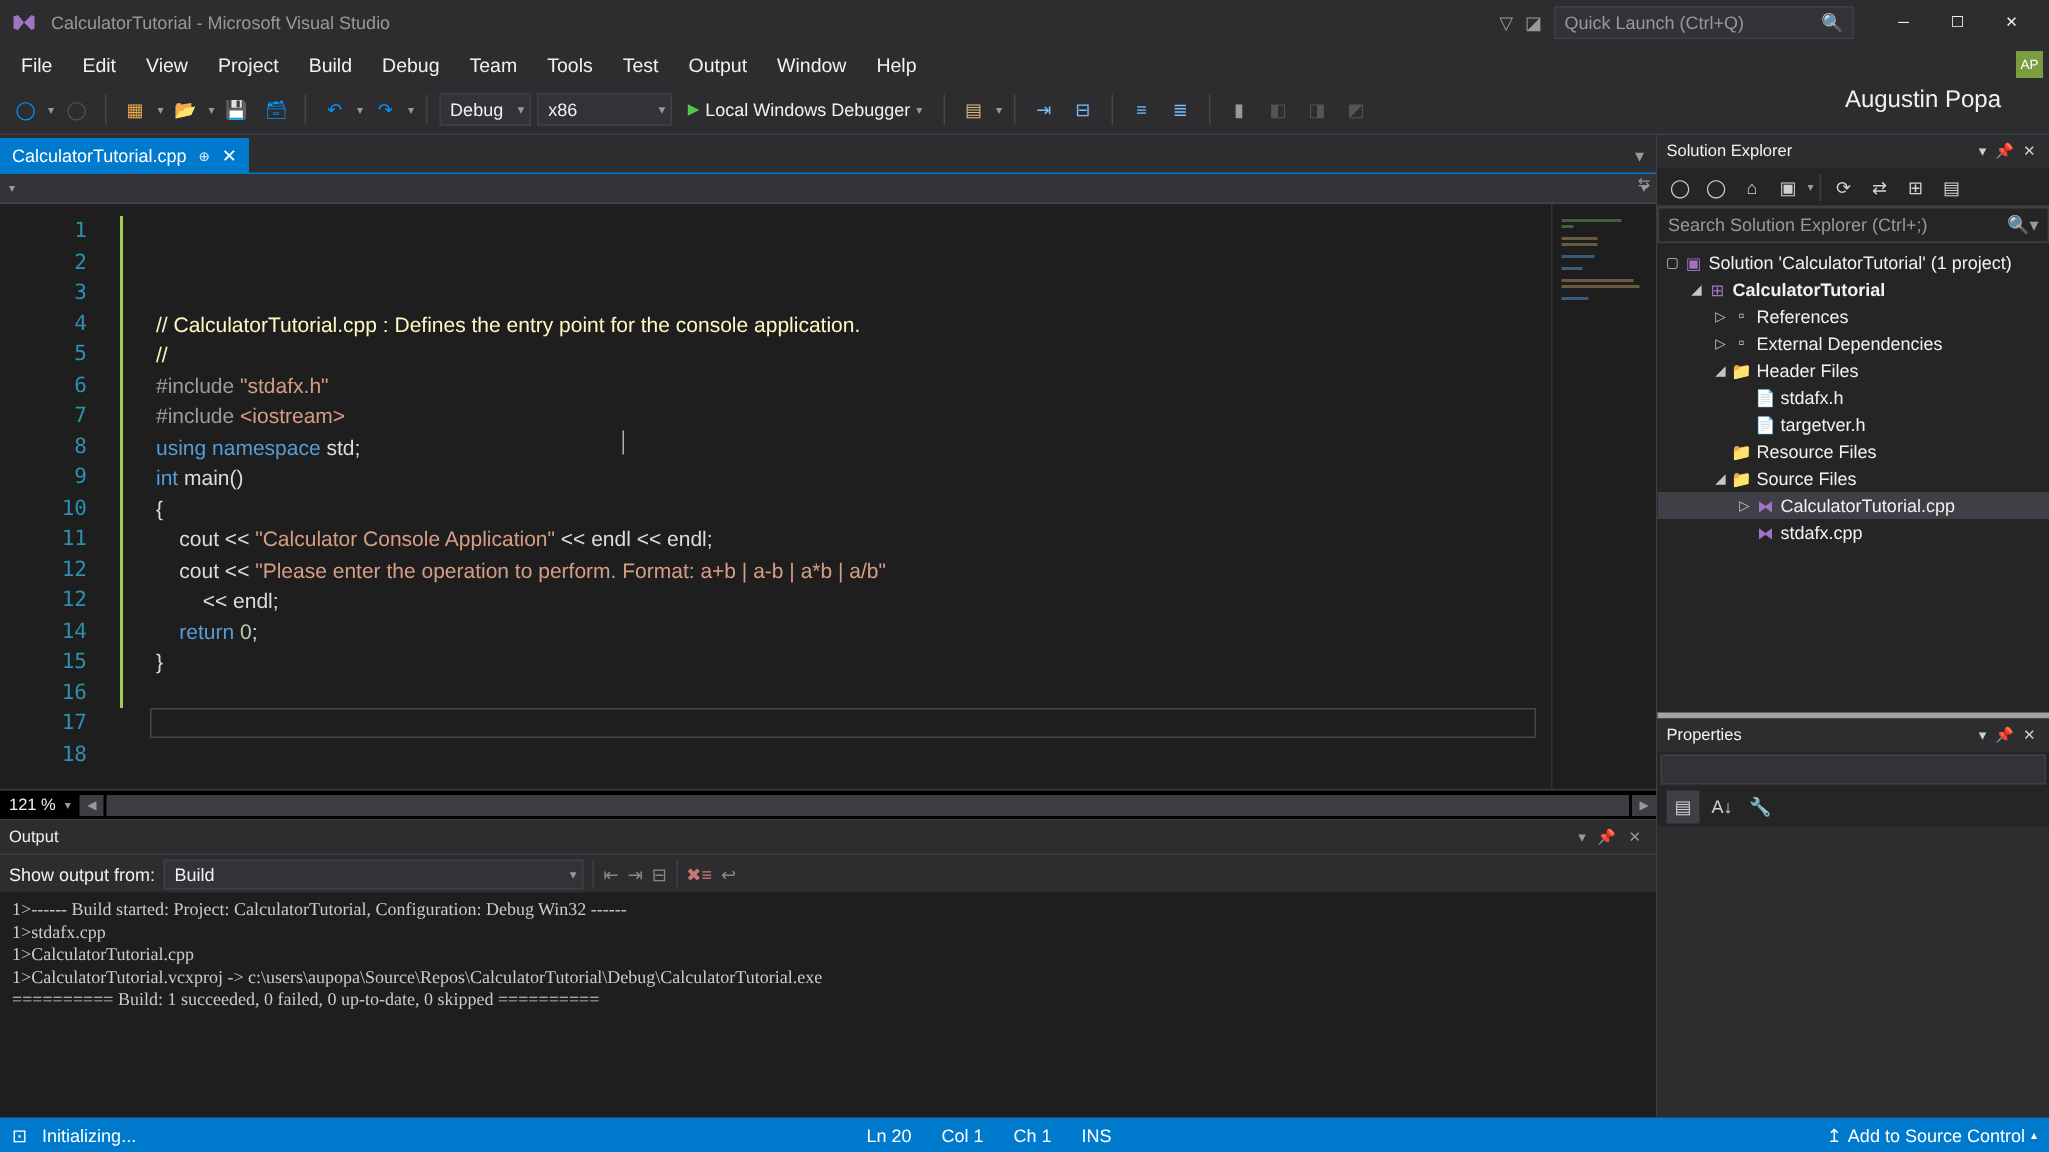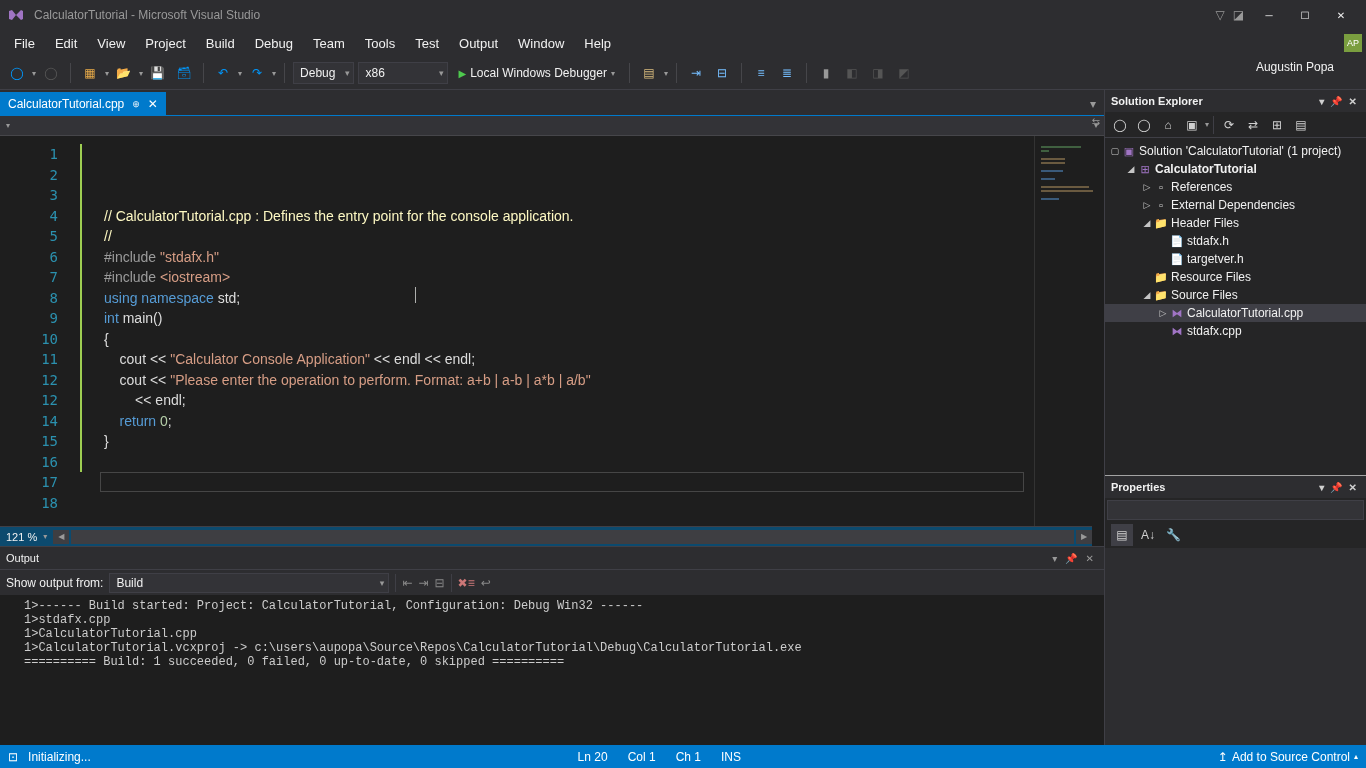--- a/index.html
+++ b/index.html
@@ -12,21 +12,21 @@
 .titlebar .spacer { flex:1; }
 .titlebar .feedback-icons { display:flex; gap:8px; align-items:center; }
 .titlebar .quick-launch { width:200px; height:22px; background:#333337; border:1px solid #3f3f46; padding:0 6px; color:#999; display:flex; align-items:center; justify-content:space-between; margin:0 8px; }
 .titlebar .win-buttons { display:flex; gap:2px; margin-left:8px;}
 .titlebar .win-buttons div { width:34px; height:26px; display:flex; align-items:center; justify-content:center; color:#f1f1f1; font-size:10px;}
 
 
 .menubar { height:26px; background:#2d2d30; display:flex; align-items:center; padding:0 4px; }
 .menubar .item { padding:4px 10px; color:#f1f1f1; font-size:13px; cursor:pointer; }
 .menubar .spacer { flex:1; }
-.menubar .user { color:#f1f1f1; font-size:12px; padding:0 6px;margin-top:48px; }
+.menubar .user { color:#f1f1f1; font-size:16px; padding:0 6px;margin-top:48px; }
 .menubar .user-badge { width:18px; height:18px; background:#7a9e3f; color:#fff; font-size:9px; display:inline-flex; align-items:center; justify-content:center; margin-left:4px;}
 
 
 .toolbar { height:34px; background:#2d2d30; border-bottom:1px solid #3f3f46; display:flex; align-items:center; padding:0 6px; gap:4px; border-top:1px solid #2d2d30;}
 .toolbar .sep { width:1px; height:20px; background:#46464a; margin:0 4px; }
 .toolbar .btn { min-width:22px; height:22px; display:flex; align-items:center; justify-content:center; padding:0 2px; cursor:pointer;}
 .toolbar .dropdown { height:22px; background:#333337; border:1px solid #3f3f46; padding:0 18px 0 6px; display:flex; align-items:center; color:#f1f1f1; font-size:12px; position:relative; min-width:60px;}
 .toolbar .dropdown::after{content:"▾"; position:absolute; right:4px; color:#999; font-size:9px;}
 .toolbar .debug-btn { display:flex; align-items:center; gap:4px; height:22px; padding:0 6px; color:#f1f1f1; font-size:12px;}
 .toolbar .play { color:#4ec94e; font-size:10px;}
@@ -60,54 +60,54 @@
 .c-type { color:#569cd6; }
 .c-num { color:#b5cea8; }
 .c-default { color:#dcdcdc; }
 .cursor-line { position:absolute; left:100px; right:80px; top:356px; height:20px; border:1px solid #464646;}
 .text-cursor { position:absolute; left:335px; top:151px; width:1px; height:16px; background:#aeafad;}
 
 .minimap { width:70px; background:#1e1e1e; border-left:1px solid #333; position:relative;}
 .minimap .mline { position:absolute; left:6px; height:2px; }
 .split-handle { position:absolute; right:0; top:0; width:16px; height:16px; color:#999; font-size:10px; text-align:center;}
 
-.zoom-bar { position:absolute; left:0; right:12px; bottom:0; height:20px; background:#0c4a6e; display:flex; align-items:center; border-top:1px solid #3f3f46;}
+.zoom-bar { position:absolute; left:0; right:0; bottom:0; height:20px; background:#000000; display:flex; align-items:center; border-top:1px solid #3f3f46;}
 .zoom-bar .zoom { color:#f1f1f1; font-size:11px; padding:0 6px;}
 .zoom-bar .zdrop { font-size:8px; color:#999; padding-right:6px;}
 .zoom-bar .hscroll-btn { width:16px; height:14px; background:#3e3e42; display:flex; align-items:center; justify-content:center; color:#999; font-size:8px;}
 .zoom-bar .hscroll-track { flex:1; height:14px; background:#3e3e42; margin:0 2px;}
 
 
 .output-panel { flex:1; background:#252526; border-top:1px solid #3f3f46; display:flex; flex-direction:column; min-height:0;}
 .panel-titlebar { height:22px; background:#2d2d30; display:flex; align-items:center; padding:0 6px; color:#f1f1f1; font-size:11px;}
 .panel-titlebar .spacer{flex:1}
 .panel-titlebar .ico{padding:0 4px; color:#999; font-size:10px;}
 .output-toolbar { height:26px; background:#2d2d30; display:flex; align-items:center; padding:0 6px; gap:6px; font-size:12px; border-top:1px solid #3f3f46;}
 .output-toolbar .dropdown { height:20px; background:#333337; border:1px solid #3f3f46; padding:0 20px 0 6px; display:flex; align-items:center; min-width:280px; position:relative;}
 .output-toolbar .dropdown::after{content:"▾"; position:absolute; right:4px; color:#999; font-size:9px;}
-.output-body { flex:1; background:#1e1e1e; font-family:Liberation Mono, monospace; font-size:12px; color:#cccccc; padding:4px 24px; white-space:pre; overflow:hidden;}
-
-
-.tool-header { height:22px; background:#2d2d30; display:flex; align-items:center; padding:0 6px; color:#f1f1f1; font-size:11px;font-weight:bold;}
+.output-body { flex:1; background:#1e1e1e; font-family:Liberation Serif, serif; font-size:12px; color:#cccccc; padding:4px 8px; white-space:pre; overflow:hidden;}
+
+
+.tool-header { height:22px; background:#2d2d30; display:flex; align-items:center; padding:0 6px; color:#f1f1f1; font-size:11px;}
 .tool-header .spacer{flex:1}
 .tool-header .ico{padding:0 3px; color:#d0d0d0; font-size:10px;}
 .tool-toolbar { height:26px; background:#252526; border-bottom:1px solid #3f3f46; display:flex; align-items:center; padding:0 4px; gap:2px;}
 .tool-toolbar .btn{width:22px; height:22px; display:flex; align-items:center; justify-content:center; color:#d0d0d0; font-size:12px; cursor:pointer;}
 .tool-toolbar .sep{width:1px; height:18px; background:#3f3f46; margin:0 2px;}
 .tool-search { height:24px; background:#252526; border:1px solid #3f3f46; margin:0; display:flex; align-items:center; padding:0 6px; color:#999; font-size:12px; justify-content:space-between;}
 .tree { flex:1; background:#252526; padding:4px 0; font-size:12px; overflow:auto;}
 .tree .node { display:flex; align-items:center; height:18px; padding-right:4px; cursor:pointer;}
 .tree .node .arrow{ width:12px; font-size:9px; color:#c5c5c5; text-align:center;}
 .tree .node .icon{ width:16px; font-size:11px; text-align:center;}
 .tree .node.sel { background:#3f3f46;}
 .tree .node .label { padding-left:2px; white-space:nowrap;}
 .tree .bold { font-weight:600;}
 
 
-.props-panel { height:270px; border-top:1px solid #a3a3a3; background:#252526; display:flex; flex-direction:column;}
+.props-panel { height:270px; border-top:4px solid #a3a3a3; background:#252526; display:flex; flex-direction:column;}
 .props-body { flex:1; background:#2d2d30;}
 .props-toolbar { height:26px; display:flex; align-items:center; gap:4px; padding:0 6px;}
 .props-toolbar .btn{width:22px; height:22px; display:flex; align-items:center; justify-content:center; color:#d0d0d0;}
 
 
 .statusbar { height:23px; background:#007acc; color:#fff; display:flex; align-items:center; font-size:12px; padding:0 8px; position:absolute; bottom:0; left:0; right:0;}
 .statusbar .cell { padding:0 10px;}
 .statusbar .spacer{flex:1}
 .statusbar .src-control{display:flex; align-items:center; gap:4px;}
 
@@ -120,20 +120,24 @@
   <span class="logo">
     <svg viewBox="0 0 16 16">
         <path fill="#a074c4" d="M1 4l3-1 4 5 5-5 2 1v8l-2 1-5-5-4 5-3-1z"></path>
       </svg>
   </span>
   <span class="title">CalculatorTutorial - Microsoft Visual Studio</span>
   <span class="spacer"></span>
   <span class="feedback-icons">
     <span style="color:#999">▽</span>
     <span style="color:#999">◪</span>
+  </span>
+  <span class="quick-launch">
+    <span>Quick Launch (Ctrl+Q)</span>
+    <span>🔍</span>
   </span>
   <div class="win-buttons">
     <div>─</div>
     <div>☐</div>
     <div>✕</div>
   </div>
 </div>
 
 <div class="menubar">
   <div id="menu-items" style="display: flex;">
@@ -310,20 +314,24 @@
       <span class="btn">◯</span>
       <span class="btn">⌂</span>
       <span class="btn">▣</span>
         <span style="color:#999;font-size:8px">▾</span>
       <span class="sep"></span>
       <span class="btn">⟳</span>
       <span class="btn">⇄</span>
       <span class="btn">⊞</span>
       <span class="btn">▤</span>
     </div>
+    <div class="tool-search">
+      <span>Search Solution Explorer (Ctrl+;)</span>
+      <span>🔍▾</span>
+    </div>
     <div class="tree" id="tree">
         <div class="node" style="padding-left: 4px;">
           <span class="arrow">▢</span>
           <span class="icon" style="color: rgb(160, 116, 196);">▣</span>
           <span class="label">Solution 'CalculatorTutorial' (1 project)</span>
         </div>
         <div class="node" style="padding-left: 20px;">
           <span class="arrow">◢</span>
           <span class="icon" style="color: rgb(160, 116, 196);">⊞</span>
           <span class="label bold">CalculatorTutorial</span>

